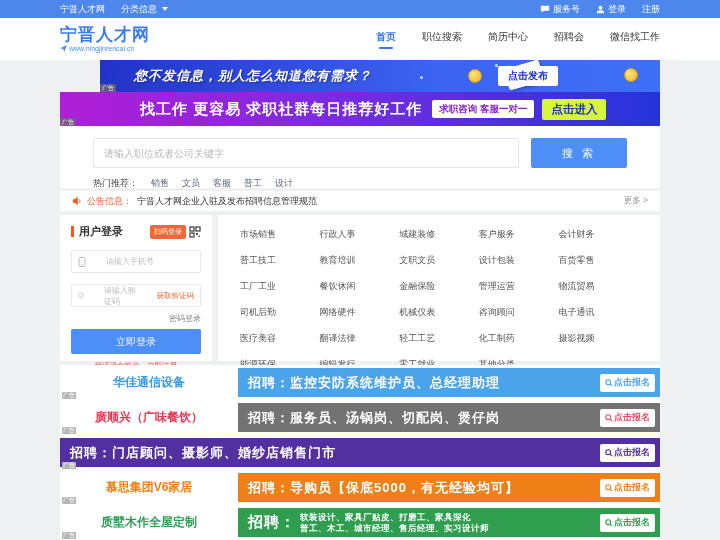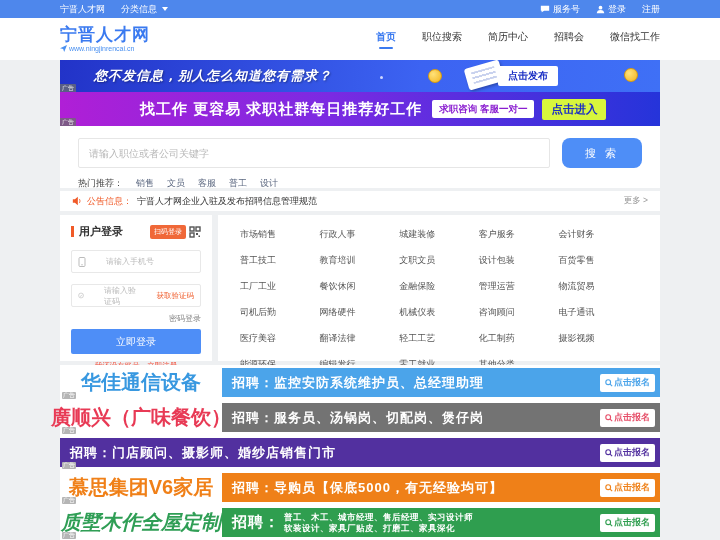--- a/index.html
+++ b/index.html
@@ -18,44 +18,44 @@
   .header { height:42px; background:#fff; }
   .header .inner { display:flex; align-items:center; justify-content:space-between; }
   .logo-title { font-size:17px; font-weight:bold; color:#3a7af0; letter-spacing:1px; line-height:18px; }
   .logo-sub { font-size:7px; color:#4a90f0; display:flex; align-items:center; gap:2px; margin-top:1px; }
   .nav { display:flex; gap:26px; font-size:10px; color:#333; }
   .nav-item { position:relative; padding-bottom:5px; cursor:pointer; }
   .nav-item.active { color:#3a7af0; font-weight:bold; }
   .nav-item.active::after { content:""; position:absolute; left:50%; transform:translateX(-50%); bottom:0; width:14px; height:2px; background:#3a7af0; border-radius:1px; }
 
   
-  .banner1 { height:32px; position:relative; background:linear-gradient(95deg,#2233c8,#3c63f2 60%,#3f70f6); display:flex; align-items:center; overflow:hidden; cursor:pointer; }
+  .banner1 { height:32px; position:relative; background:linear-gradient(95deg,#2233c8,#3c63f2 60%,#3f70f6); display:flex; align-items:center; overflow:hidden; cursor:pointer;margin-left:40px; }
   .b1-text { color:#fff; font-weight:bold; font-style:italic; font-size:13px; margin-left:34px; text-shadow:1px 1px 2px rgba(0,0,0,.35); letter-spacing:1px; }
   .coin { width:14px; height:14px; border-radius:50%; background:radial-gradient(circle at 35% 35%, #ffe27a, #f2b41e); border:1px solid #d89b10; position:absolute; }
   .coin1 { left:368px; top:9px; } .coin2 { right:22px; top:8px; }
   .b1-dot { position:absolute; left:320px; top:16px; width:3px; height:3px; background:#cfd8ff; border-radius:50%; }
   .b1-dot2 { position:absolute; right:162px; top:4px; width:3px; height:3px; background:#cfd8ff; border-radius:50%; }
   .paper { position:absolute; left:406px; top:4px; width:36px; height:22px; background:#fff; border-radius:3px; transform:rotate(-16deg); box-shadow:1px 2px 3px rgba(0,0,20,.3); }
   .paper::after { content:""; position:absolute; left:6px; top:5px; width:24px; height:12px;
      background:repeating-linear-gradient(#c9d2ee 0 2px, transparent 2px 5px); }
   .b1-btn { position:absolute; right:102px; top:6px; background:#fff; color:#1b2fc4; font-size:10px; font-weight:bold; padding:3px 10px; border-radius:2px; border:none; cursor:pointer; }
   .ad-tag { position:absolute; left:0; bottom:0; font-size:6px; color:#eee; background:rgba(110,110,110,.75); padding:0 2px; line-height:8px; border-radius:0 1px 0 0; }
 
   
   .banner2 { height:34px; background:linear-gradient(90deg,#b01fd6,#7b2ae2 45%,#2534da); display:flex; align-items:center; position:relative; cursor:pointer; }
   .b2-text { font-size:15px; font-weight:bold; color:#fff; margin-left:80px; letter-spacing:1px; }
   .b2-badge { margin-left:10px; background:#fff; color:#8a1ed0; font-size:9.5px; font-weight:bold; padding:2.5px 7px; border-radius:2px; white-space:nowrap; }
   .b2-btn { margin-left:8px; background:#d8f63c; color:#1b2fc4; font-size:11.5px; font-weight:bold; padding:3px 9px; border-radius:2px; border:none; cursor:pointer; }
 
   
-  .search-sec { background:#fff; padding:12px 18px 0; height:62px; }
+  .search-sec { background:#fff; padding:12px 33px 0; height:62px; }
   .search-row { display:flex; }
   .search-input { flex:1; height:30px; border:1px solid #e6e6e6; border-radius:2px; padding:0 10px; font-size:10px; color:#333; outline:none; font-family:inherit; }
   .search-input::placeholder { color:#b8b8b8; }
-  .search-btn { width:80px; height:30px; margin-left:12px; background:#4e8ef7; color:#fff; border:none; border-radius:8px; font-size:11px; letter-spacing:3px; cursor:pointer; }
+  .search-btn { width:96px; height:30px; margin-left:12px; background:#4e8ef7; color:#fff; border:none; border-radius:2px; font-size:11px; letter-spacing:3px; cursor:pointer; }
   .hot-row { display:flex; gap:13px; font-size:9px; color:#444; margin-top:9px; }
   .hot-link { color:#5c6880; cursor:pointer; }
 
   .gap3 { height:3px; }
 
   
   .announce { height:20px; background:#fff; display:flex; align-items:center; padding:0 12px; font-size:9px; }
   .an-label { color:#f05a28; margin:0 5px; }
   .an-text { color:#333; cursor:pointer; }
   .an-more { margin-left:auto; color:#999; font-size:8.5px; cursor:pointer; }
@@ -75,21 +75,21 @@
   .lp-pwd { text-align:right; font-size:8px; color:#888; margin-top:6px; cursor:pointer; }
   .lp-btn { height:25px; background:#4e8ef7; color:#fff; font-size:10px; border:none; border-radius:2px; width:100%; margin-top:5px; cursor:pointer; }
   .lp-hint { font-size:7.5px; color:#f2503c; text-align:center; margin-top:7px; cursor:pointer; }
 
   .cat-panel { flex:1; background:#fff; padding:13px 22px 0; display:grid; grid-template-columns:repeat(5,1fr); row-gap:13px; align-content:start; font-size:9px; color:#555; }
   .cat-item { cursor:pointer; white-space:nowrap; }
 
   
   .rows { margin-top:4px; }
   .company-row { height:35px; display:flex; background:#fff; position:relative; cursor:pointer; }
-  .company-name { width:162px; display:flex; align-items:center; justify-content:center; font-size:20px; font-weight:bold; white-space:nowrap; flex-shrink:0; }
+  .company-name { width:178px; display:flex; align-items:center; justify-content:center; font-size:12px; font-weight:bold; white-space:nowrap; flex-shrink:0; }
   .company-banner { flex:1; display:flex; align-items:center; color:#fff; font-weight:bold; font-size:13px; padding-left:10px; position:relative; margin:3px 0; letter-spacing:1px; }
   .apply-btn { position:absolute; right:5px; top:50%; transform:translateY(-50%); background:#fff; font-size:9px; font-weight:bold; padding:2.5px 5px; border-radius:2px; display:flex; align-items:center; gap:1px; border:none; cursor:pointer; letter-spacing:0; }
   .banner-lines { display:flex; flex-direction:column; font-size:8.5px; line-height:10.5px; letter-spacing:.5px; margin-right:62px; }
   .b-prefix { font-size:15px; margin-right:4px; }
   .row-ad { position:absolute; left:2px; bottom:1px; font-size:6px; background:#b5b5b5; color:#fff; padding:0 1px; line-height:7px; border-radius:1px; }
 </style>
 </head>
 <body>
 
 <div class="topbar">
@@ -314,26 +314,26 @@
               <circle cx="4" cy="4" r="3" fill="none" stroke="currentColor" stroke-width="1.4"></circle>
               <line x1="6.3" y1="6.3" x2="9" y2="9" stroke="currentColor" stroke-width="1.4"></line>
             </svg>
           <span>点击报名</span>
         </button>
       </div>
       <span class="row-ad">广告</span>
     </div>
 
     <div class="company-row">
-      <span class="company-name" style="color: rgb(47, 158, 85); font-style: italic;">质墅木作全屋定制</span>
+      <span class="company-name" style="color: rgb(47, 158, 85);">质墅木作全屋定制</span>
       <div class="company-banner" style="background: rgb(47, 158, 79);">
         <span class="b-prefix">招聘：</span>
         <span class="banner-lines">
+          <span>软装设计、家具厂贴皮、打磨工、家具深化</span>
           <span>普工、木工、城市经理、售后经理、实习设计师</span>
-          <span>软装设计、家具厂贴皮、打磨工、家具深化</span>
         </span>
         <button class="apply-btn" style="color: rgb(47, 158, 79);">
           <svg width="8" height="8" viewBox="0 0 10 10">
               <circle cx="4" cy="4" r="3" fill="none" stroke="currentColor" stroke-width="1.4"></circle>
               <line x1="6.3" y1="6.3" x2="9" y2="9" stroke="currentColor" stroke-width="1.4"></line>
             </svg>
           <span>点击报名</span>
         </button>
       </div>
       <span class="row-ad">广告</span>

